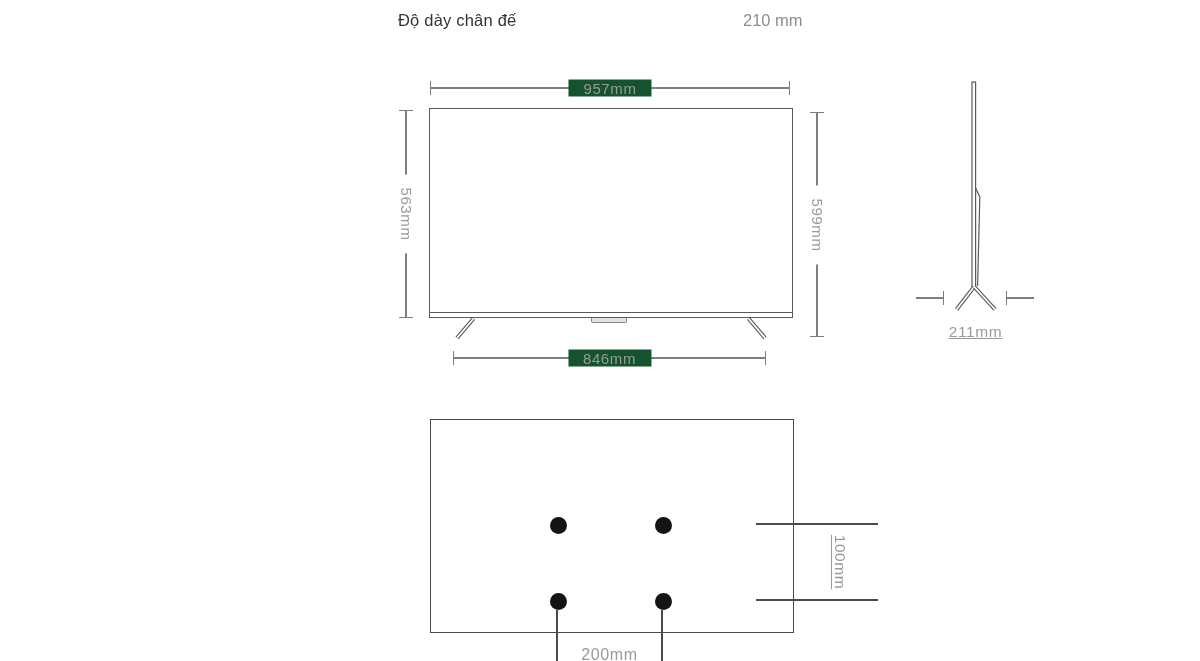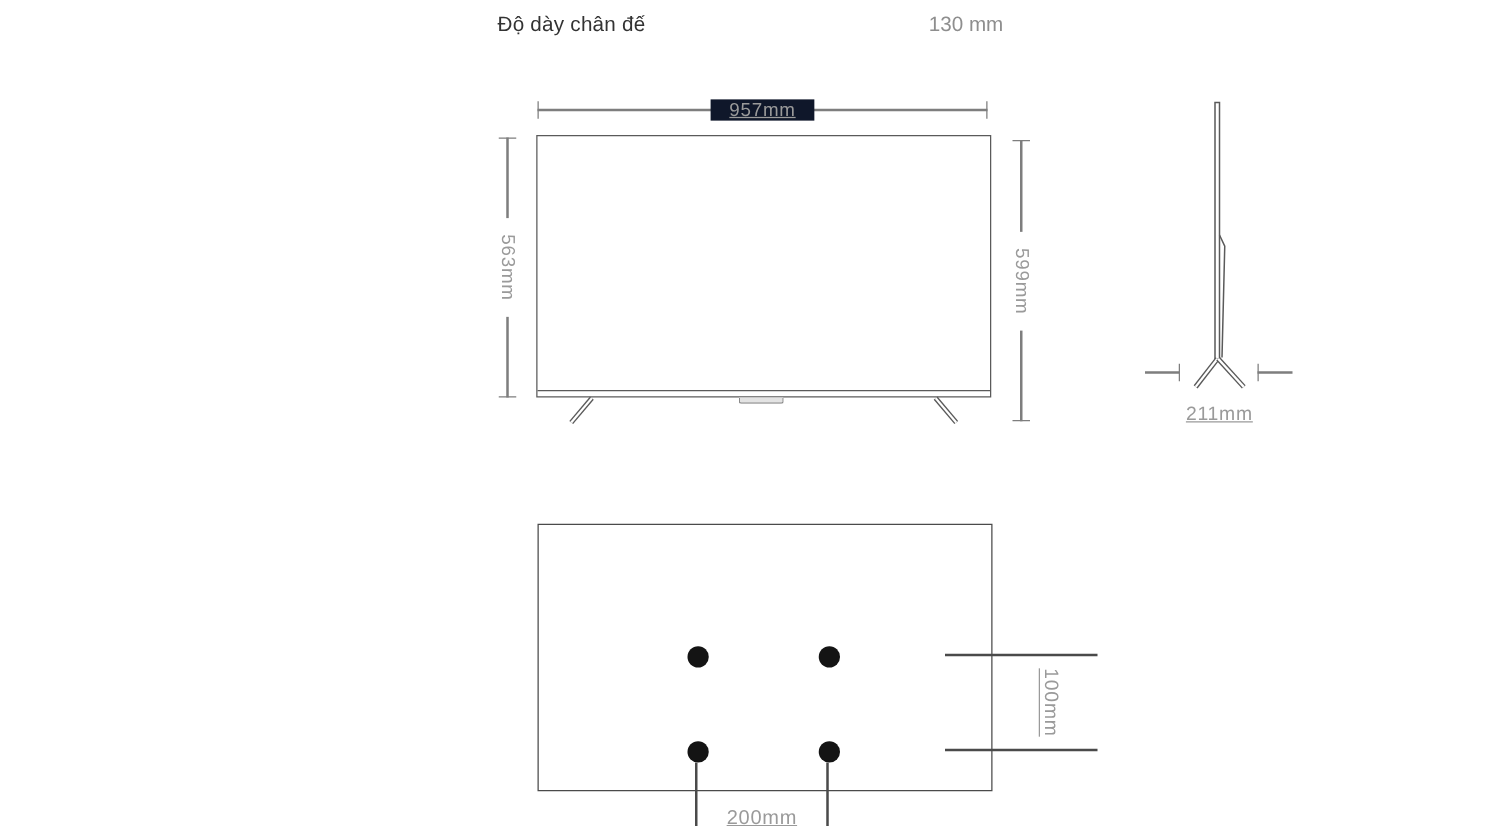--- a/index.html
+++ b/index.html
@@ -24,22 +24,22 @@
     font-weight:400;
   }
   
   .dim-h { position:absolute; }
   .dim-h .line { position:absolute; left:0; right:0; top:50%; height:1.4px; margin-top:-0.7px; background: var(--dim-line, #7e7e7e); }
   .dim-h .tick { position:absolute; top:50%; width:1.4px; height:14px; margin-top:-7px; background: var(--dim-line, #7e7e7e); }
   .dim-h .tick.start { left:0; }
   .dim-h .tick.end   { right:0; }
   .dim-h .lbl {
     position:absolute; left:50%; top:50%; transform:translate(-50%,-50%);
-    background:#0f172a; padding:0 15px; white-space:nowrap;
-    color: var(--dim-text, #9a9a9a); font-size:15px; letter-spacing:0.6px;text-decoration:underline;
+    background:#14532d; padding:0 15px; white-space:nowrap;
+    color: var(--dim-text, #9a9a9a); font-size:15px; letter-spacing:0.6px;
   }
   .dim-v { position:absolute; }
   .dim-v .line { position:absolute; top:0; bottom:0; left:50%; width:1.4px; margin-left:-0.7px; background: var(--dim-line, #7e7e7e); }
   .dim-v .tick { position:absolute; left:50%; height:1.4px; width:14px; margin-left:-7px; background: var(--dim-line, #7e7e7e); }
   .dim-v .tick.start { top:0; }
   .dim-v .tick.end   { bottom:0; }
   .dim-v .lbl {
     position:absolute; left:50%; top:50%; transform:translate(-50%,-50%);
     writing-mode: vertical-rl; background:#fff; padding:13px 0; white-space:nowrap;
     color: var(--dim-text, #9a9a9a); font-size:15px; letter-spacing:0.6px;
@@ -72,21 +72,21 @@
   .ext-line-h { position:absolute; height:1.8px; background: var(--strong-line, #4a4a4a); }
   .ext-line-v { position:absolute; width:1.8px; background: var(--strong-line, #4a4a4a); }
   .svg-overlay { position:absolute; left:0; top:0; pointer-events:none; }
 </style>
 </head>
 <body>
 
 <div class="stage">
 
   <div class="spec-label">Độ dày chân đế</div>
-  <div class="spec-value">130 mm</div>
+  <div class="spec-value">210 mm</div>
 
   <div class="dim-h" style="left:392px; top:81px; width:360px; height:14px;">
     <div class="line"></div>
     <div class="tick start"></div>
     <div class="tick end"></div>
     <div class="lbl">957mm</div>
   </div>
 
   <div class="tv-outline"></div>
   <div class="chin-line"></div>
@@ -99,20 +99,26 @@
     <div class="lbl">563mm</div>
   </div>
 
   <div class="dim-v" style="left:772px; top:112px; width:14px; height:225px;">
     <div class="line"></div>
     <div class="tick start"></div>
     <div class="tick end"></div>
     <div class="lbl">599mm</div>
   </div>
 
+  <div class="dim-h" style="left:415px; top:351px; width:313px; height:14px;">
+    <div class="line"></div>
+    <div class="tick start"></div>
+    <div class="tick end"></div>
+    <div class="lbl">846mm</div>
+  </div>
 
   <svg class="svg-overlay" width="1200" height="661" viewBox="0 0 1200 661">
 
     <g>
       <path d="M 435.5,318.5 L 419,338" stroke="#5a5a5a" stroke-width="4" fill="none"></path>
       <path d="M 435.5,318.5 L 419,338" stroke="#ffffff" stroke-width="1.8" fill="none"></path>
     </g>
     <g>
       <path d="M 710.5,318.5 L 727,338" stroke="#5a5a5a" stroke-width="4" fill="none"></path>
       <path d="M 710.5,318.5 L 727,338" stroke="#ffffff" stroke-width="1.8" fill="none"></path>

